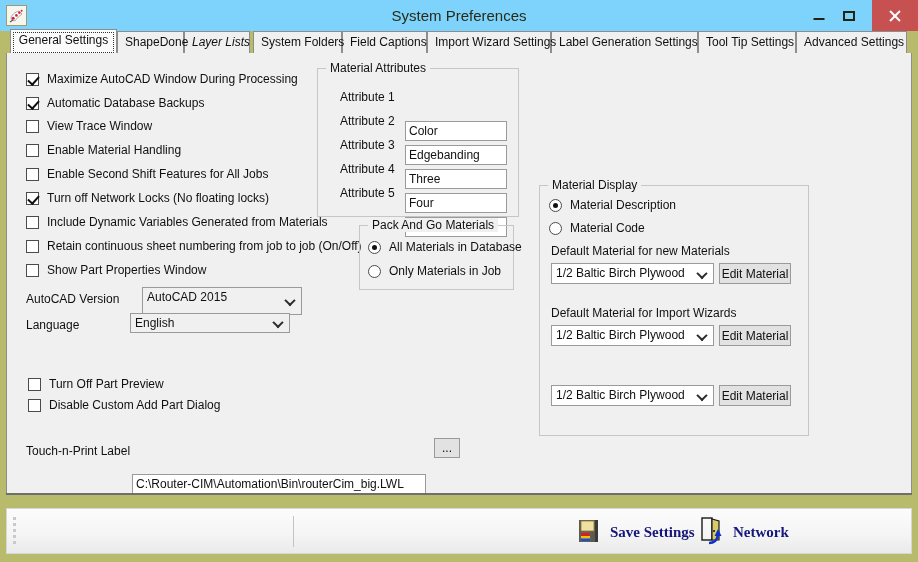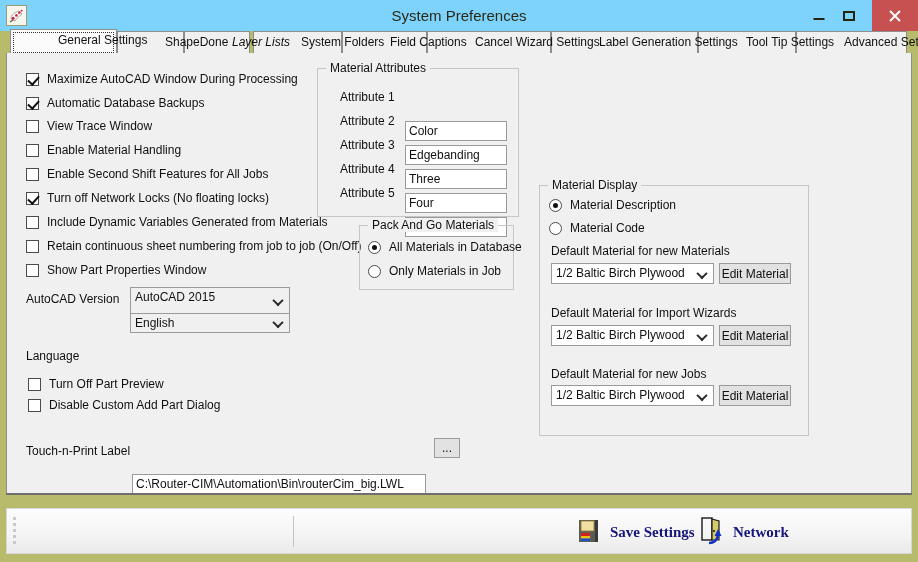--- a/index.html
+++ b/index.html
@@ -84,21 +84,21 @@
     background: #fbfbfb;
     height: 24px;
     border-bottom: none;
     z-index: 5;
   }
   .tab.selected .focusbox {
     position: absolute; left: 2px; top: 2px; right: 2px; bottom: 0px;
     border: 1px dotted #333;
     box-sizing: border-box;
   }
-  .tab .label { position: relative; z-index: 2; padding: 0 7px; margin-left: 40px; }
+  .tab .label { position: relative; z-index: 2; padding: 0 7px; }
 
   
   .content {
     position: absolute; left: 6px; top: 53px; width: 906px; height: 441px;
     background: #f0f0f0;
     border: 1px solid #8d8d8d;
     border-top: none;
     box-sizing: border-box;
   }
   .content:after {
@@ -245,21 +245,21 @@
     <div class="tab" style="left:178px; width:66px;font-style:italic;">
       <span class="label">Layer Lists</span>
     </div>
     <div class="tab" style="left:247px; width:89px;">
       <span class="label">System Folders</span>
     </div>
     <div class="tab" style="left:336px; width:85px;">
       <span class="label">Field Captions</span>
     </div>
     <div class="tab" style="left:421px; width:124px;">
-      <span class="label">Cancel Wizard Settings</span>
+      <span class="label">Import Wizard Settings</span>
     </div>
     <div class="tab" style="left:545px; width:147px;">
       <span class="label">Label Generation Settings</span>
     </div>
     <div class="tab" style="left:692px; width:98px;">
       <span class="label">Tool Tip Settings</span>
     </div>
     <div class="tab" style="left:790px; width:111px;">
       <span class="label">Advanced Settings</span>
     </div>
@@ -298,25 +298,25 @@
     <div class="cb-row" style="left:19px; top:186px;">
       <span class="cbox"></span>
       <span class="cb-label">Retain continuous sheet numbering from job to job (On/Off)</span>
     </div>
     <div class="cb-row" style="left:19px; top:210px;">
       <span class="cbox"></span>
       <span class="cb-label">Show Part Properties Window</span>
     </div>
 
     <div class="lbl" style="left:19px; top:239px;">AutoCAD Version</div>
-    <div class="combo gray" style="left:123px; top:234px; width:160px; height:28px;">
+    <div class="combo gray" style="left:135px; top:234px; width:160px; height:28px;">
       <span class="cval">AutoCAD 2015</span>
       <span class="carrow"></span>
     </div>
-    <div class="lbl" style="left:19px; top:265px;margin-top:31px;">Language</div>
+    <div class="lbl" style="left:19px; top:265px;">Language</div>
     <div class="combo gray" style="left:123px; top:260px; width:160px; height:20px;">
       <span class="cval">English</span>
       <span class="carrow"></span>
     </div>
 
     <div class="cb-row" style="left:21px; top:324px;">
       <span class="cbox"></span>
       <span class="cb-label">Turn Off Part Preview</span>
     </div>
     <div class="cb-row" style="left:21px; top:345px;">
@@ -378,21 +378,20 @@
 
       <div class="lbl" style="left:11px; top:120px;">Default Material for Import Wizards</div>
       <div class="combo" style="left:11px; top:139px; width:163px; height:21px;">
         <span class="cval">1/2 Baltic Birch Plywood</span>
         <span class="carrow"></span>
       </div>
       <div class="btn" style="left:179px; top:139px; width:72px; height:21px;">
         <span>Edit Material</span>
       </div>
 
-      <div class="lbl" style="left:11px; top:181px;">Default Material for new Jobs</div>
       <div class="combo" style="left:11px; top:199px; width:163px; height:21px;">
         <span class="cval">1/2 Baltic Birch Plywood</span>
         <span class="carrow"></span>
       </div>
       <div class="btn" style="left:179px; top:199px; width:72px; height:21px;">
         <span>Edit Material</span>
       </div>
     </div>
 
   </div>

